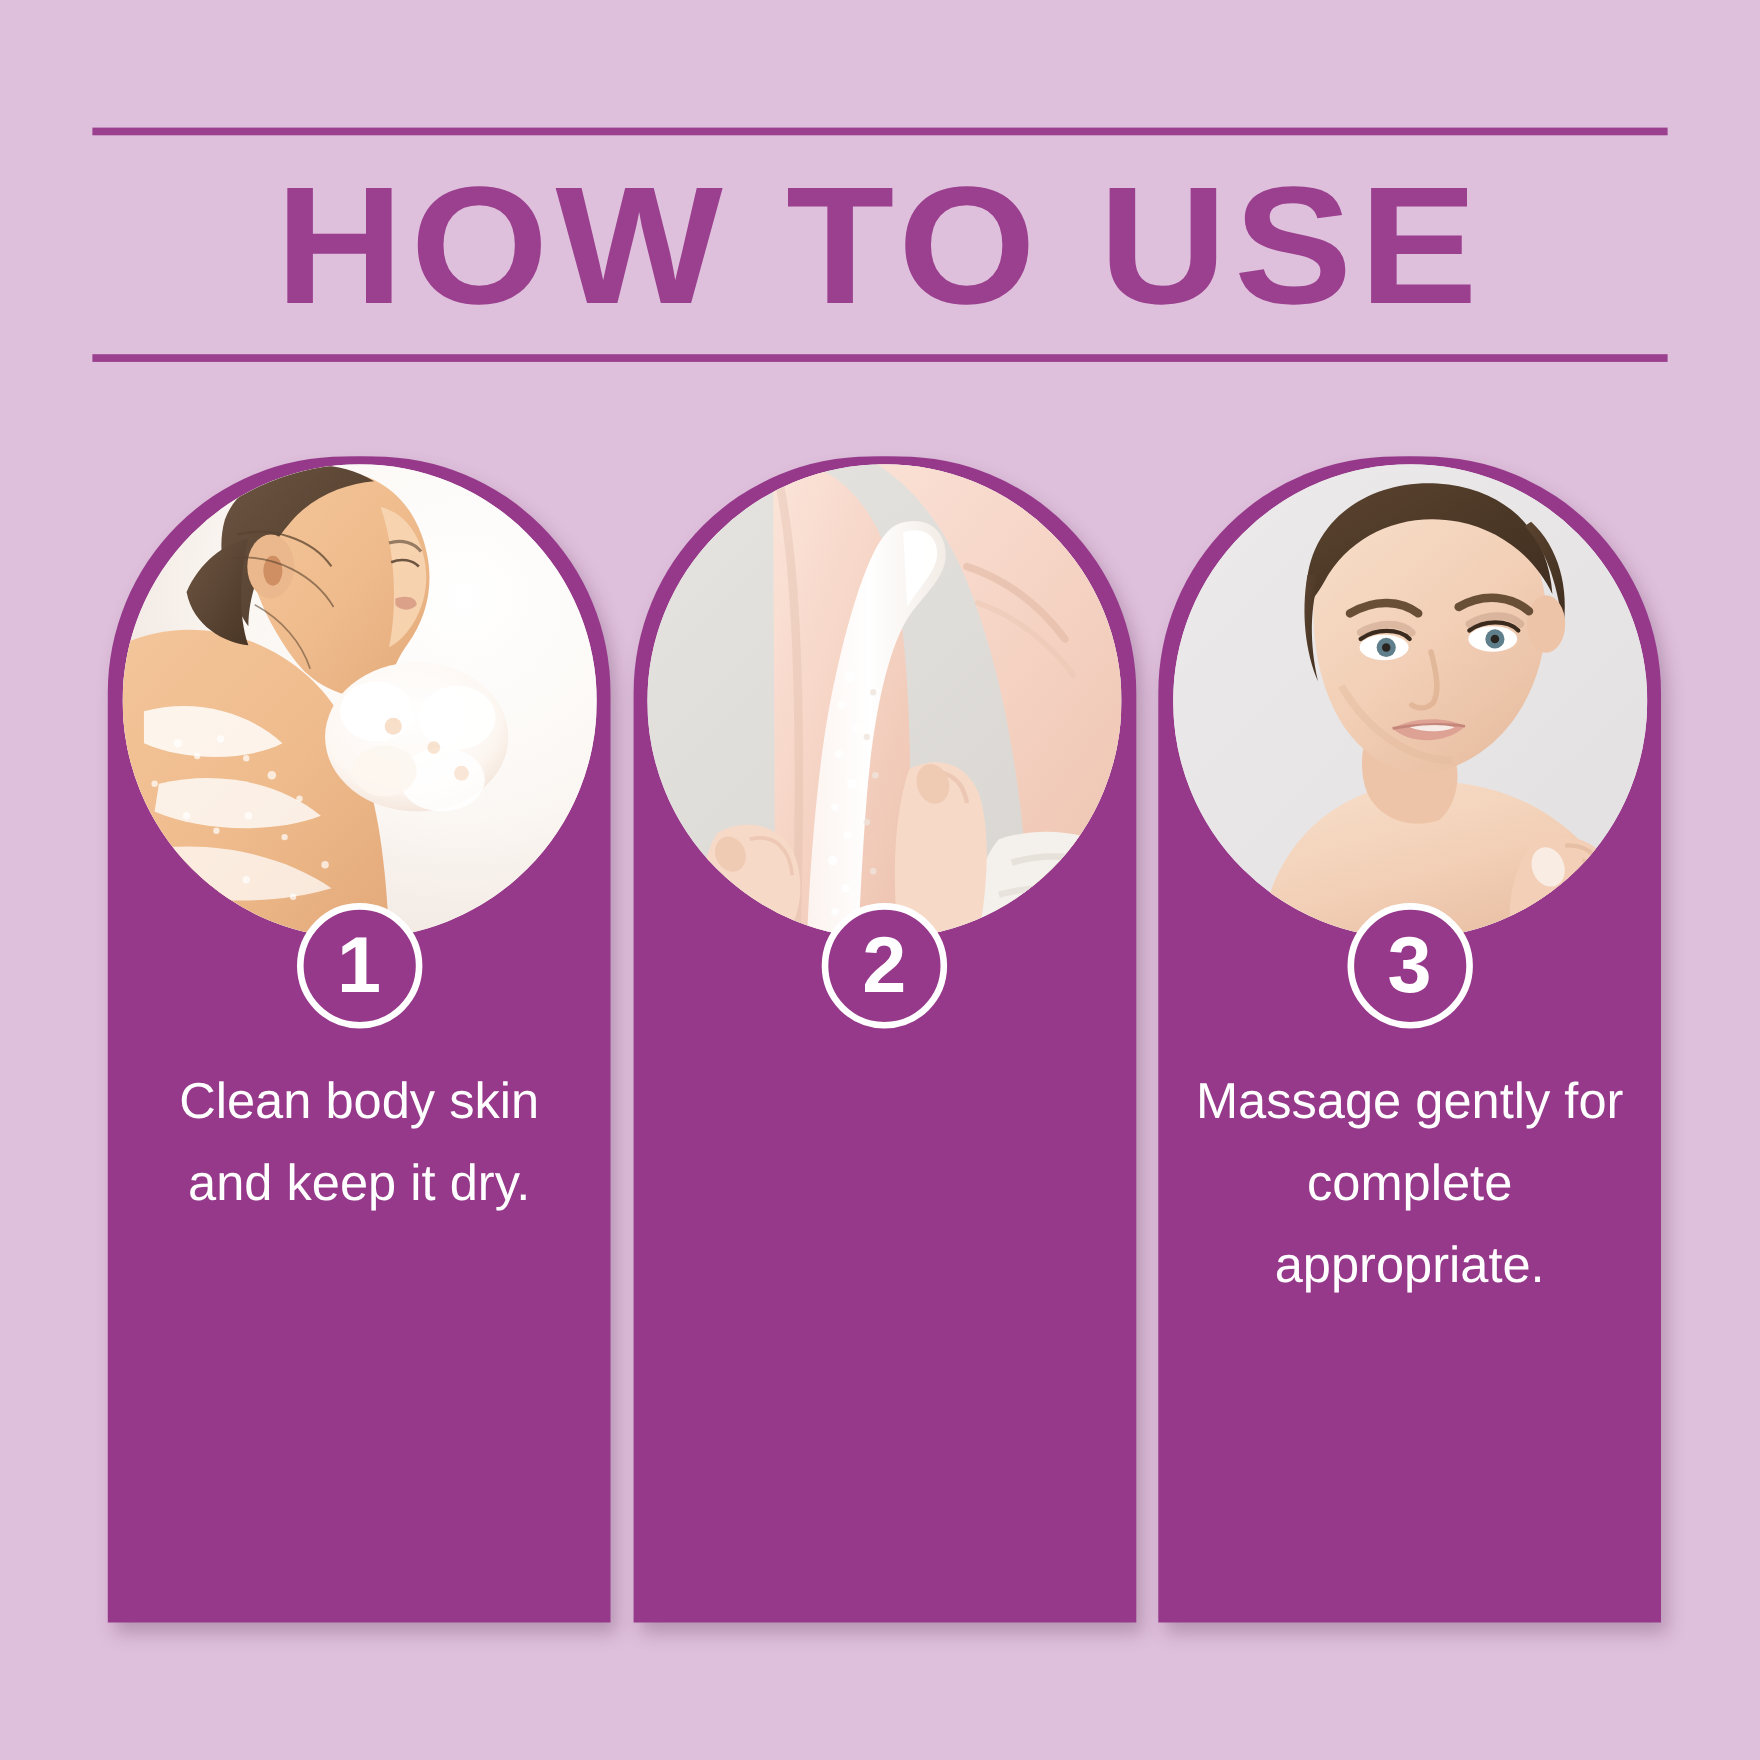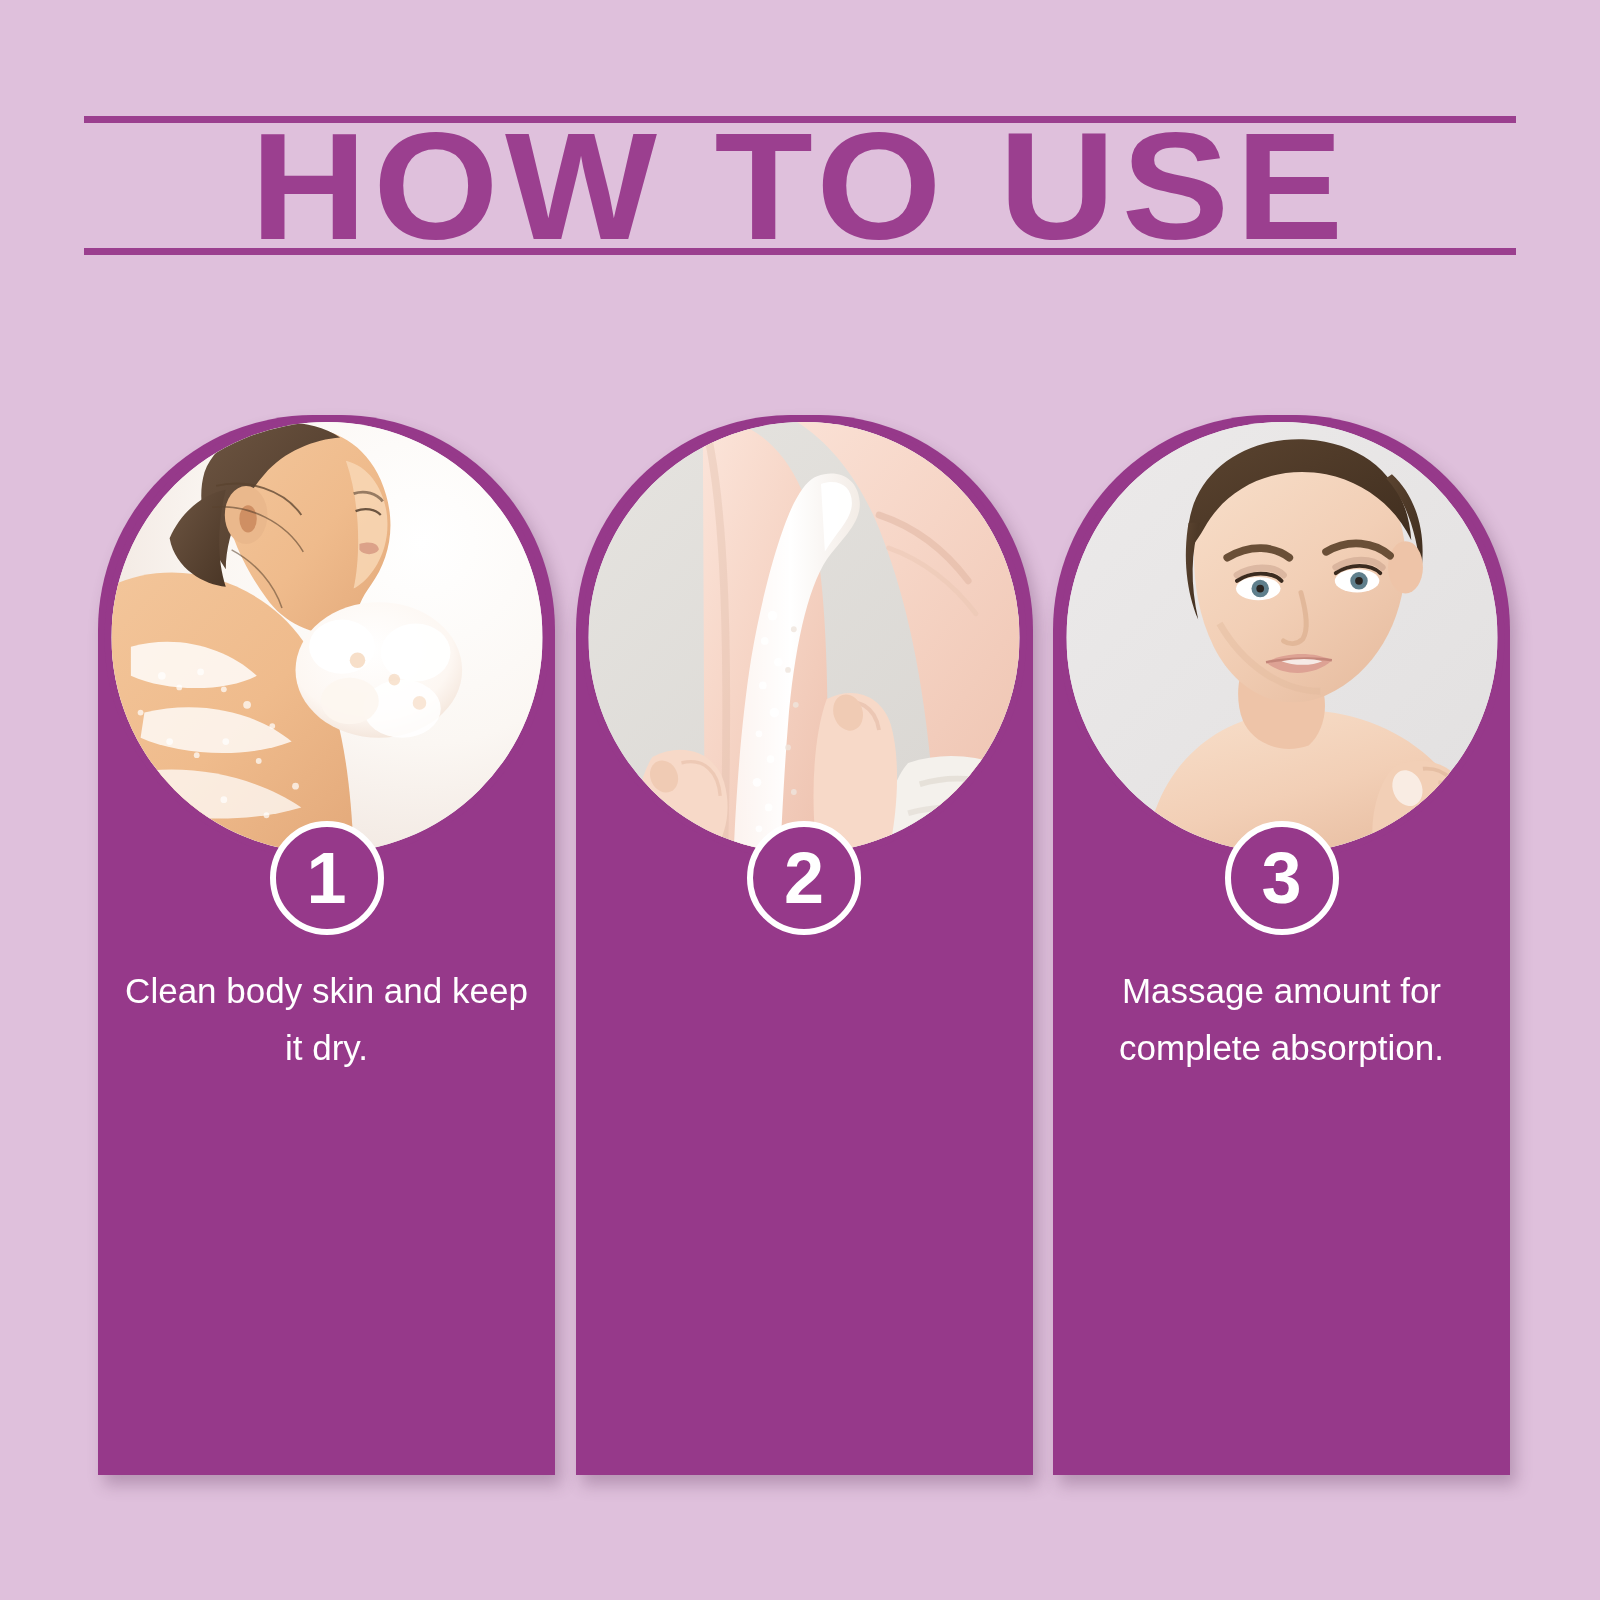--- a/index.html
+++ b/index.html
@@ -16,21 +16,21 @@
     font-family:"Liberation Sans", sans-serif;
     position:relative;
   }
 
   
   .header {
     position:absolute;
     left:84px;
     top:116px;
     width:1432px;
-    height:139px;
+    height:213px;
   }
   .rule {
     position:absolute;
     left:0;
     width:100%;
     height:7px;
     background:#9b3f8f;
   }
   .rule-top { top:0; }
   .rule-bottom { bottom:0; }
@@ -117,21 +117,21 @@
     z-index:5;
   }
 
   .card-text {
     position:absolute;
     left:26px;
     right:26px;
     top:548px;
     text-align:center;
     color:#ffffff;
-    font-size:35px;
+    font-size:46px;
     line-height:1.62;
     font-weight:300;
   }
 </style>
 </head>
 <body>
 
 <div class="header">
   <div class="rule rule-top"></div>
   <div class="page-title">HOW TO USE</div>
@@ -353,16 +353,16 @@
 
         <path d="M338 356 C 368 342, 402 352, 414 384 C 424 412, 420 438, 412 445 L 318 445 C 312 418, 318 378, 338 356 Z" fill="#f2cfb6"></path>
         <ellipse cx="352" cy="378" rx="15" ry="19" transform="rotate(-22 352 378)" fill="#f9ece3"></ellipse>
         <path d="M368 358 C 392 356, 406 374, 408 398" stroke="#ddb396" stroke-width="4" fill="none" opacity="0.55"></path>
         <path d="M384 372 C 404 374, 414 392, 414 414" stroke="#ddb396" stroke-width="4" fill="none" opacity="0.45"></path>
       </svg>
     </div>
     <div class="badge">
       <span>3</span>
     </div>
-    <div class="card-text">Massage amount for complete absorption.</div>
+    <div class="card-text">Massage gently for complete appropriate.</div>
   </div>
 
 </div>
 
 </body></html>

